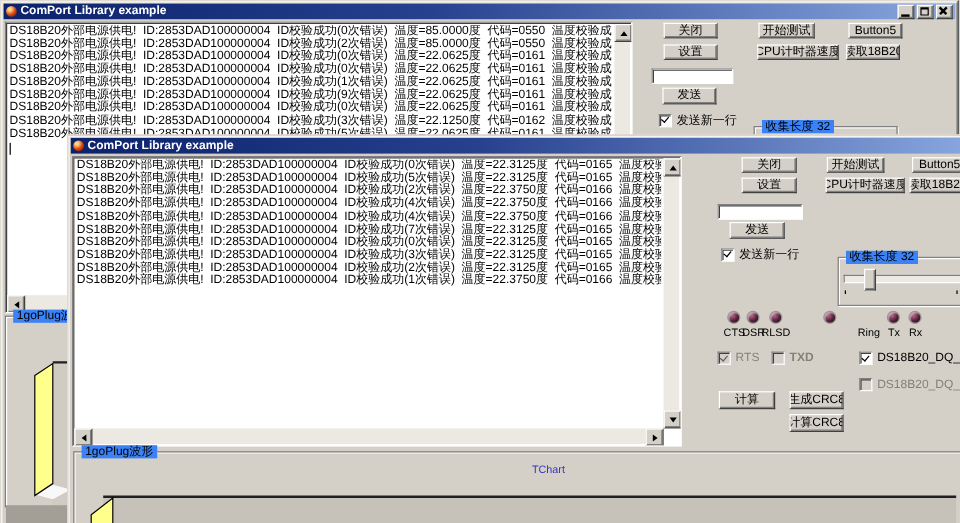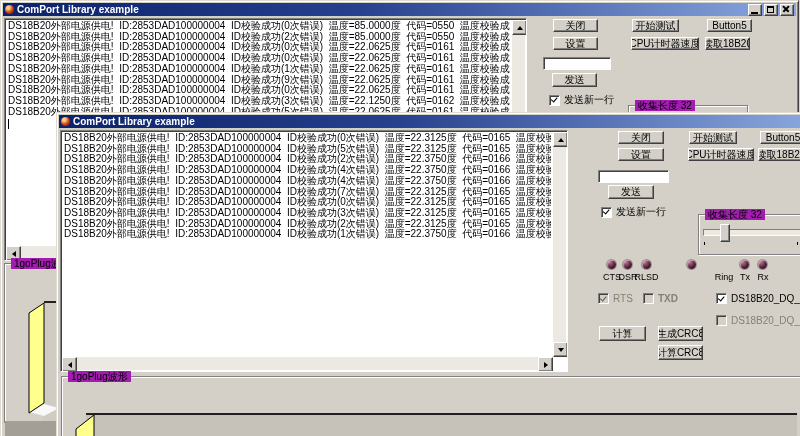--- a/index.html
+++ b/index.html
@@ -30,21 +30,21 @@
   .line{white-space:pre;font-size:10px;line-height:10.7px;letter-spacing:0;}
   .caret{position:absolute;left:3px;width:1px;height:10px;background:#000;}
   .vsb{position:absolute;top:1px;right:1px;bottom:14px;width:13px;background:#ece9e2;}
   .hsb{position:absolute;left:1px;bottom:1px;right:14px;height:13px;background:#ece9e2;}
   .sb-btn{position:absolute;width:13px;height:13px;background:#d4d0c8;border:1px solid;border-color:#fff #404040 #404040 #fff;box-shadow:inset -1px -1px 0 #808080;display:flex;align-items:center;justify-content:center;}
   .tri-up{width:0;height:0;border-left:3px solid transparent;border-right:3px solid transparent;border-bottom:4px solid #000;}
   .tri-down{width:0;height:0;border-left:3px solid transparent;border-right:3px solid transparent;border-top:4px solid #000;}
   .tri-left{width:0;height:0;border-top:3px solid transparent;border-bottom:3px solid transparent;border-right:4px solid #000;}
   .tri-right{width:0;height:0;border-top:3px solid transparent;border-bottom:3px solid transparent;border-left:4px solid #000;}
   .groupbox{position:absolute;border:1px solid #808080;box-shadow:1px 1px 0 #fff, inset 1px 1px 0 #fff;}
-  .gb-label{position:absolute;top:-6px;left:6px;background:#a21caf;padding:0 3px;font-size:10px;white-space:nowrap;line-height:11px;}
+  .gb-label{position:absolute;top:-6px;left:6px;background:#3b82f6;padding:0 3px;font-size:10px;white-space:nowrap;line-height:11px;}
   .checkbox{position:absolute;display:flex;align-items:center;gap:4px;font-size:10px;white-space:nowrap;}
   .cb-box{width:9px;height:9px;background:#fff;border:1px solid;border-color:#808080 #fff #fff #808080;box-shadow:inset 1px 1px 0 #404040;position:relative;flex:none;}
   .cb-box.gray{background:#d4d0c8;}
   .cb-box.checked::after{content:"";position:absolute;left:1px;top:1.5px;width:5px;height:2.5px;border-left:1.6px solid #000;border-bottom:1.6px solid #000;transform:rotate(-50deg);}
   .cb-box.gray.checked::after{border-color:#606060;}
   .disabled{color:#848076;justify-content:center;}
   .edit{position:absolute;background:#fff;border:1px solid;border-color:#808080 #fff #fff #808080;box-shadow:inset 1px 1px 0 #404040;font-size:10px;padding:0 2px;outline:none;}
   .led{position:absolute;width:9px;height:9px;border-radius:50%;background:radial-gradient(circle at 35% 30%,#b06080 8%,#50203a 55%,#1c0712 100%);box-shadow:0 0 0 1px #9a9690, inset 1px 1px 1px rgba(255,255,255,.5);}
   .led-label{position:absolute;font-size:9px;text-align:center;white-space:nowrap;}
   .slider-track{position:absolute;height:5px;background:#ece9e2;border:1px solid;border-color:#808080 #fff #fff #808080;}
@@ -220,18 +220,19 @@
     <span>DS18B20_DQ_CTS</span>
   </div>
 
   <div class="btn raised" style="left:542px;top:213px;width:45px;height:13px;">计算</div>
   <div class="btn raised" style="left:601px;top:213px;width:43px;height:13px;">生成CRC8</div>
   <div class="btn raised" style="left:601px;top:232px;width:43px;height:13px;">计算CRC8</div>
 
   <div class="groupbox" style="left:4px;top:263px;width:750px;height:70px;">
     <span class="gb-label">1goPlug波形</span>
   </div>
+  <div class="chart-title" style="left:130px;top:273px;width:540px;">TChart</div>
   <svg style="left:6px;top:290px;" width="734" height="34" viewBox="0 0 734 34">
     <rect x="23" y="12" width="711" height="22" fill="#c6c2ba"></rect>
     <line x1="23" y1="11" x2="734" y2="11" stroke="#202020" stroke-width="2"></line>
     <polygon points="13,26 31,12 31,34 13,34" fill="#ffff8c" stroke="#000" stroke-width="1"></polygon>
   </svg>
 </div>
 
 </body></html>

